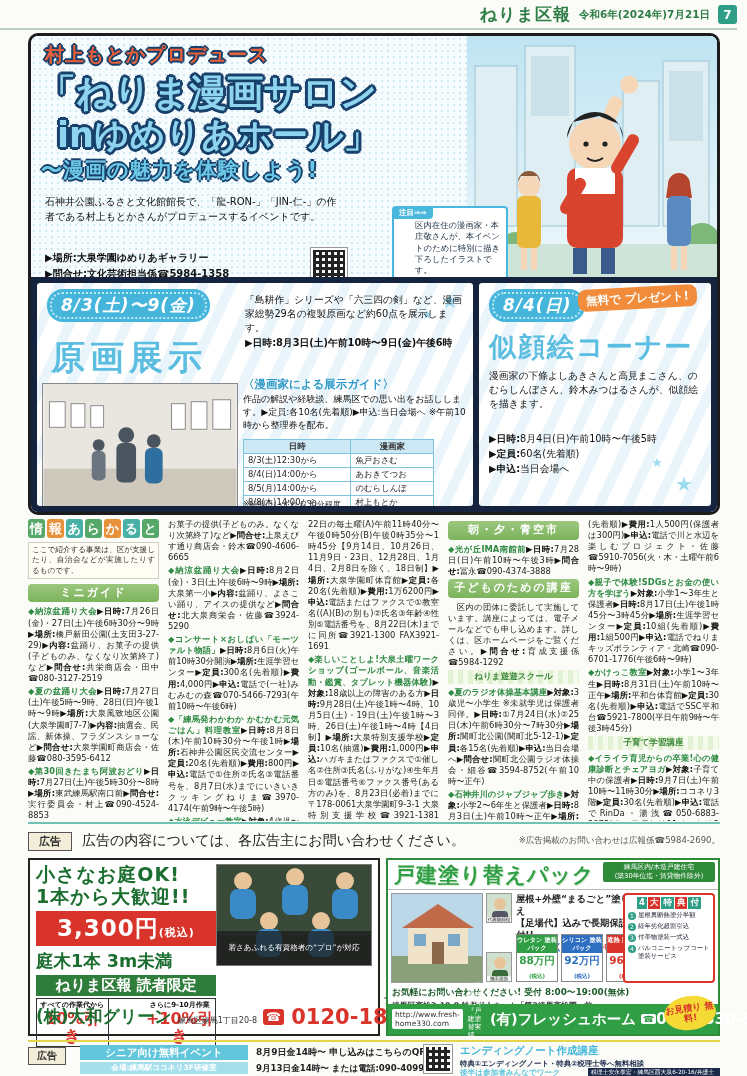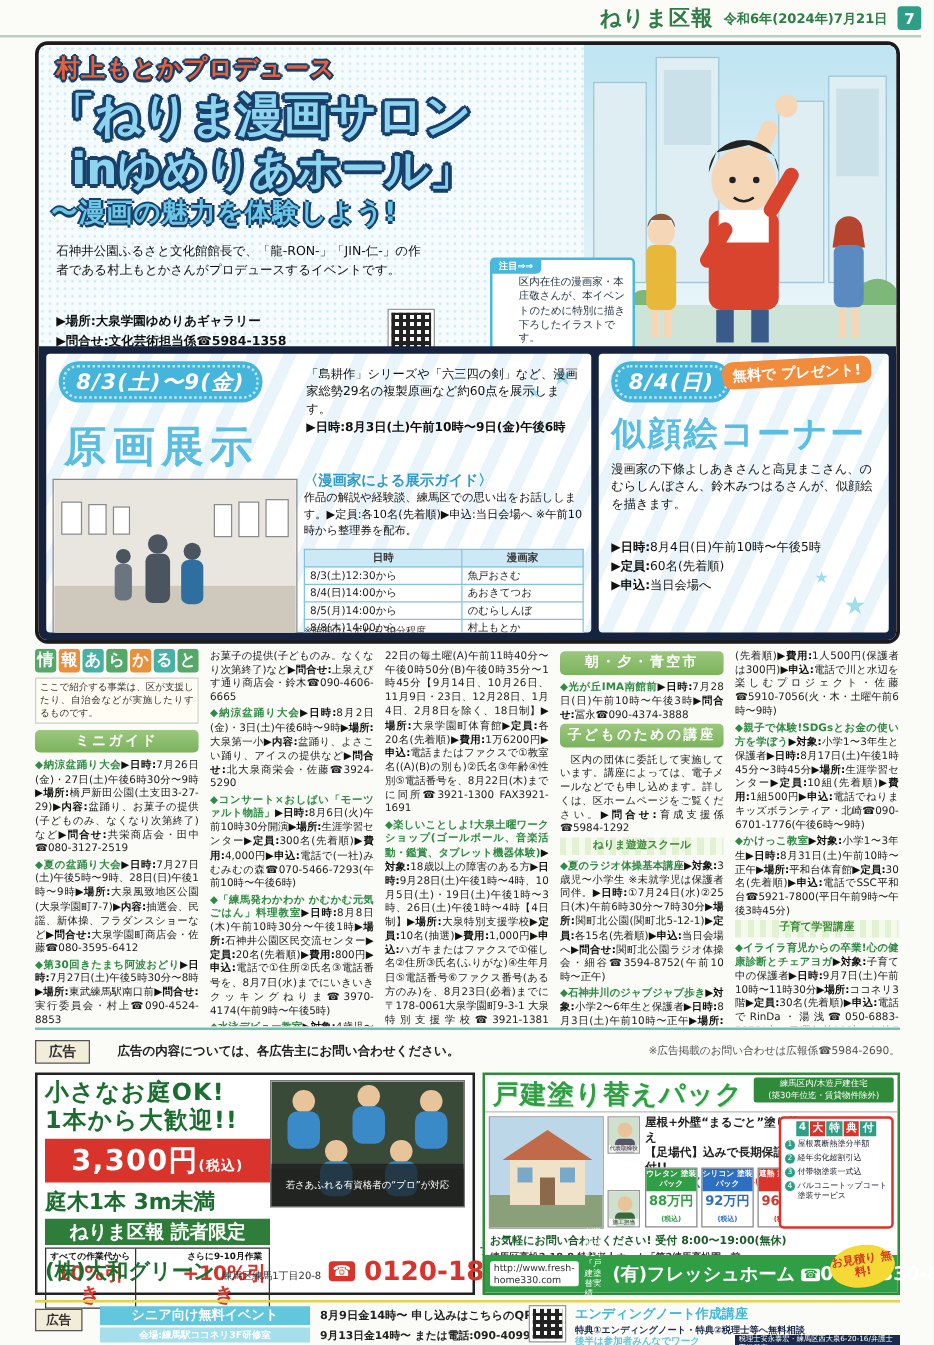--- a/index.html
+++ b/index.html
@@ -78,21 +78,21 @@
   .col-header { background:linear-gradient(#9cc77e,#7bb35c); color:#fff; font-weight:bold; font-size:11px;
       text-align:center; border-radius:4px; padding:2px 0; margin:2px 0 4px 0; letter-spacing:2px;}
   .col-subheader { background:repeating-linear-gradient(90deg,#e2f1d2 0 5px,#f5fbec 5px 10px); color:#3f8a3c;
       font-weight:bold; font-size:8.6px; text-align:center; padding:1px 0; margin:2px 0 3px 0;}
   .it { color:#2f8a43; font-weight:bold;}
   .k { font-weight:bold; color:#111;}
   .rule-teal { position:absolute; left:28px; top:822px; width:692px; height:0; border-top:2px solid #6fc2b4;}
   
   .ad-band { position:absolute; left:28px; top:828px; width:692px; height:26px; display:flex; align-items:center; gap:10px;}
   .ad-label { border:1px solid #555; background:#f2edd8; font-size:11px; font-weight:bold; padding:1px 10px; color:#333;}
-  .ad-band-text { font-size:10px; font-weight:bold; color:#222;margin-left:12px;}
+  .ad-band-text { font-size:14px; font-weight:normal; color:#222;}
   .ad-band-note { font-size:8.5px; color:#555; margin-left:auto;}
   
   .ad-garden { position:absolute; left:28px; top:858px; width:352px; height:178px; border:2px solid #222; background:#fff; padding:5px;}
   .g-left { position:absolute; left:6px; top:4px; width:180px;}
   .g-line { color:#1b6e2f; font-weight:800; font-size:19px; letter-spacing:1px; line-height:1.15;}
   .g-price { background:#d9342b; color:#fff; font-weight:800; font-size:23px; text-align:center; padding:2px 4px; margin:3px 0; letter-spacing:1px;}
   .g-price small { font-size:11px;}
   .g-spec { color:#1b6e2f; font-weight:800; font-size:17.5px;}
   .g-limited { background:#2f7d3a; color:#fff; font-size:15px; font-weight:bold; text-align:center; padding:1px 0; margin:2px 0;}
   .g-disc { display:flex; border:1px solid #333;}
@@ -273,21 +273,21 @@
             <circle cx="84" cy="52" r="8"></circle>
               <rect x="74" y="60" width="20" height="40" rx="6"></rect>
             <circle cx="112" cy="58" r="7"></circle>
               <rect x="103" y="65" width="18" height="36" rx="6" fill="#2e6fa0"></rect>
             <circle cx="56" cy="62" r="6"></circle>
               <rect x="49" y="68" width="14" height="30" rx="5" fill="#6a7580"></rect>
           </g>
         </svg>
         <div class="guide-h" style="left:206px;top:94px;">〈漫画家による展示ガイド〉</div>
         <div class="p-desc" style="left:206px;top:110px;width:224px;font-size:9px;">作品の解説や経験談、練馬区での思い出をお話しします。▶定員:各10名(先着順)▶申込:当日会場へ ※午前10時から整理券を配布。</div>
-        <table class="gtable" style="left:206px;top:156px;width:224px;">
+        <table class="gtable" style="left:206px;top:156px;width:191px;">
           <thead>
               <tr>
                 <th>日時</th>
                 <th>漫画家</th>
               </tr>
             </thead>
           <tbody>
               <tr>
                 <td>8/3(土)12:30から</td>
                 <td>魚戸おさむ</td>

